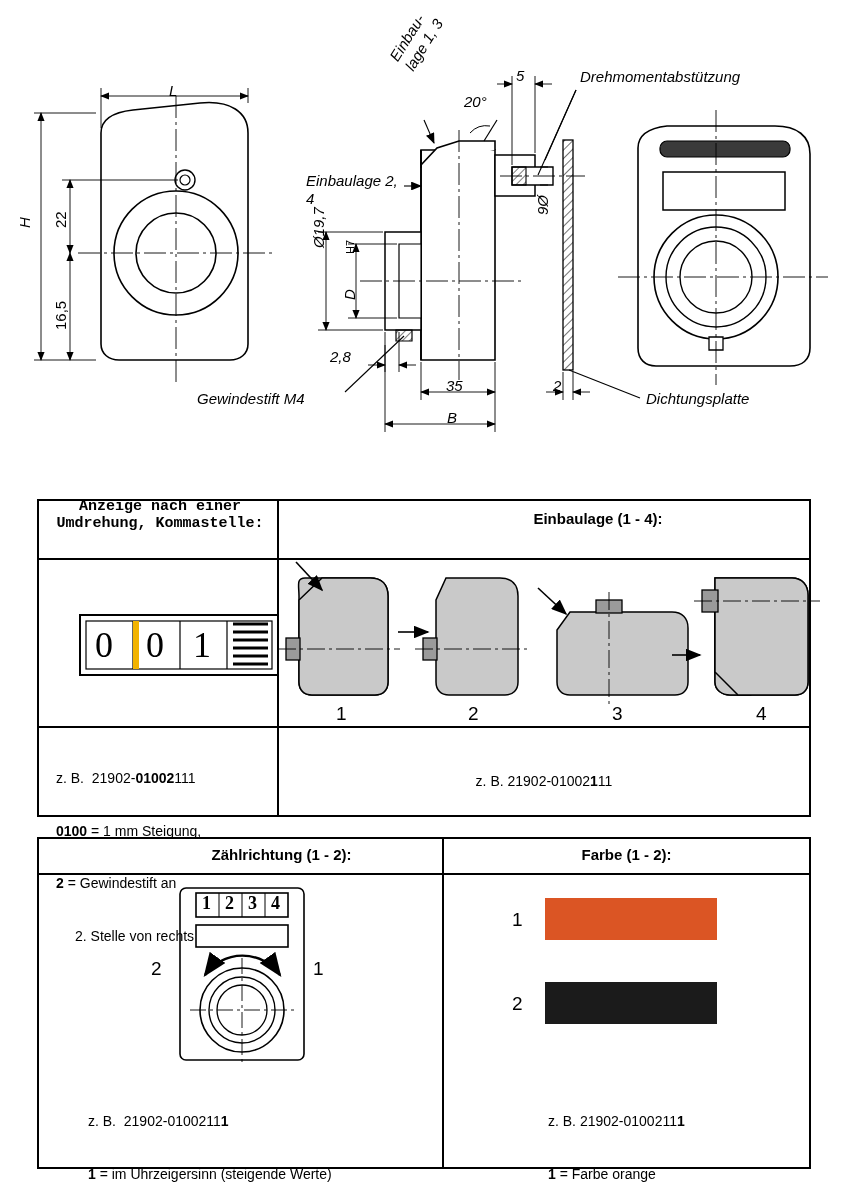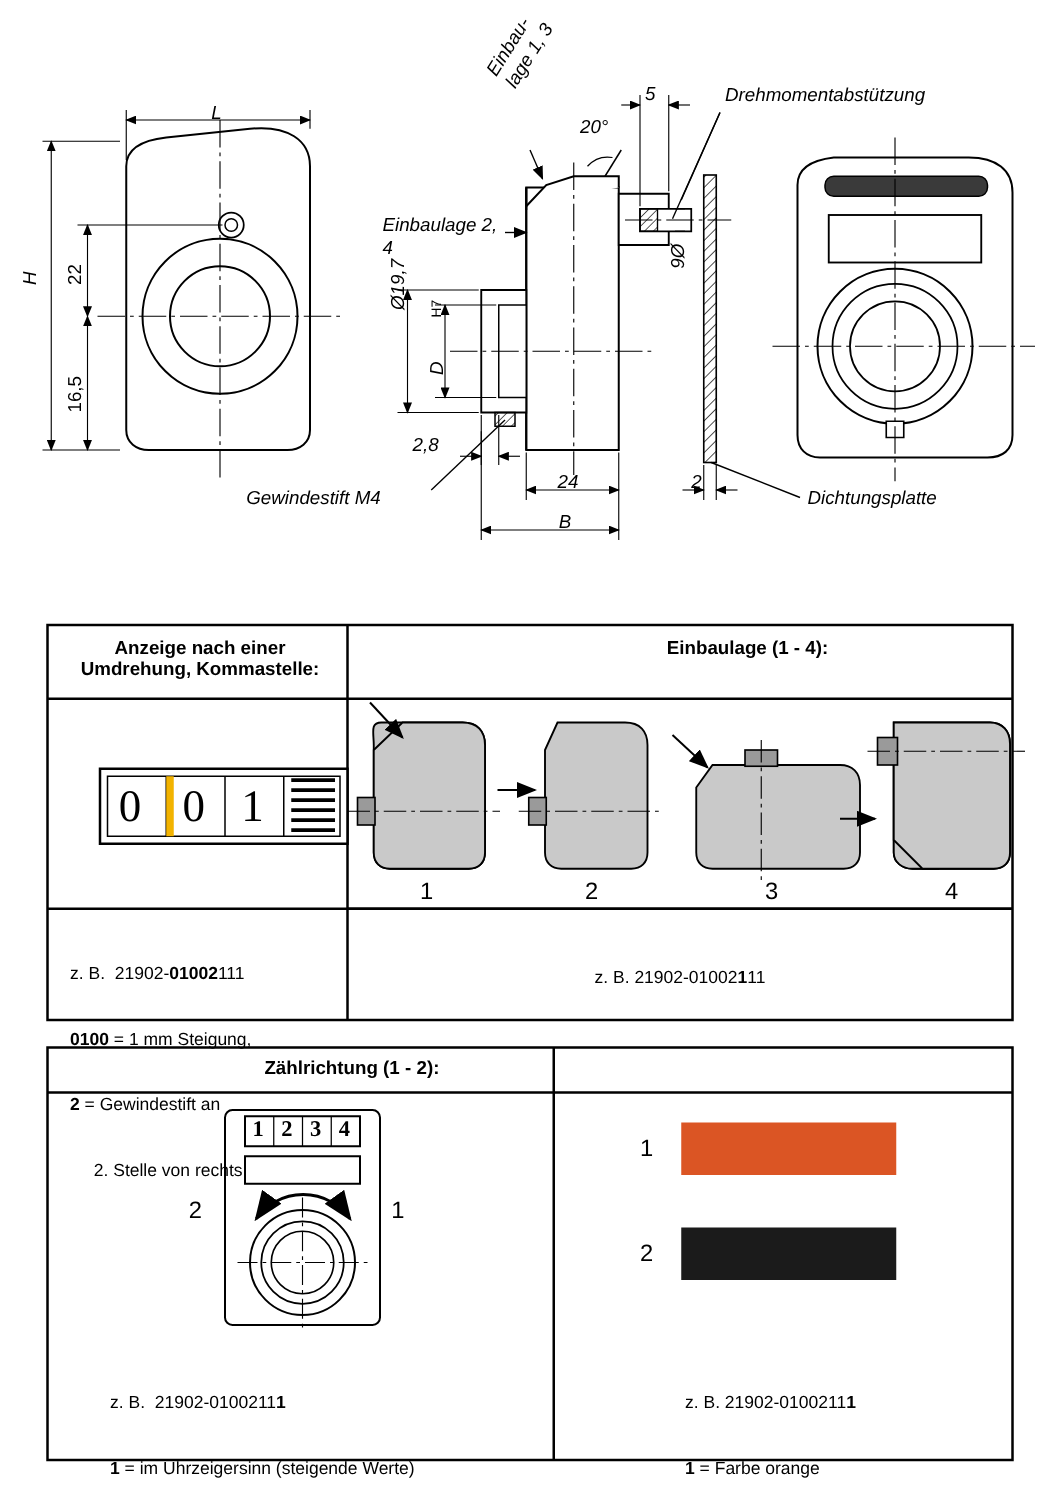--- a/index.html
+++ b/index.html
@@ -294,35 +294,35 @@
 
   <div class="lbl ital" style="left:169px; top:82px;">L</div>
   <div class="lbl ital" style="left:16px; top:228px; transform:rotate(-90deg); transform-origin:left top;">H</div>
   <div class="lbl" style="left:52px; top:228px; transform:rotate(-90deg); transform-origin:left top;">22</div>
   <div class="lbl" style="left:52px; top:330px; transform:rotate(-90deg); transform-origin:left top;">16,5</div>
 
   <div class="lbl ital" style="left:310px; top:248px; transform:rotate(-90deg); transform-origin:left top;">Ø19,7</div>
   <div class="lbl ital" style="left:341px; top:300px; transform:rotate(-90deg); transform-origin:left top;">D</div>
   <div class="lbl" style="left:344px; top:254px; font-size:11px; transform:rotate(-90deg); transform-origin:left top;">H7</div>
   <div class="lbl ital" style="left:330px; top:348px;">2,8</div>
-  <div class="lbl ital" style="left:446px; top:377px;">24</div>
+  <div class="lbl ital" style="left:446px; top:377px;">35</div>
   <div class="lbl ital" style="left:447px; top:409px;">B</div>
   <div class="lbl ital" style="left:516px; top:67px;">5</div>
   <div class="lbl ital" style="left:534px; top:215px; transform:rotate(-90deg); transform-origin:left top;">9Ø</div>
   <div class="lbl ital" style="left:553px; top:377px;">2</div>
   <div class="lbl ital" style="left:464px; top:93px;">20°</div>
 
   <div class="lbl ital" style="left:386px; top:55px; transform:rotate(-58deg); transform-origin:left top; line-height:1.2;"><span style="white-space:pre-line;">Einbau-
 lage 1, 3</span></div>
   <div class="lbl ital" style="left:306px; top:172px; line-height:1.2; width:95px;"><span style="white-space:pre-line;">Einbaulage 2, 4</span></div>
   <div class="lbl ital" style="left:580px; top:68px;">Drehmomentabstützung</div>
   <div class="lbl ital" style="left:646px; top:390px;text-align:center;">Dichtungsplatte</div>
   <div class="lbl ital" style="left:197px; top:390px;">Gewindestift M4</div>
 
-  <div class="lbl tbl-title" style="left:38px; top:510px; width:244px; white-space:pre-line;">Anzeige nach einer
+  <div class="lbl tbl-title" style="left:38px; top:498px; width:244px; white-space:pre-line;font-family:Liberation Mono, monospace;">Anzeige nach einer
 Umdrehung, Kommastelle:</div>
   <div class="lbl tbl-title" style="left:278px; top:510px; width:640px;">Einbaulage (1 - 4):</div>
 
   <div class="lbl" style="left:95px; top:625px; font-size:36px; font-family:'Liberation Serif', serif;">0</div>
   <div class="lbl" style="left:146px; top:625px; font-size:36px; font-family:'Liberation Serif', serif;">0</div>
   <div class="lbl" style="left:193px; top:625px; font-size:36px; font-family:'Liberation Serif', serif;">1</div>
 
   <div class="lbl" style="left:336px; top:703px; font-size:19px;">1</div>
   <div class="lbl" style="left:468px; top:703px; font-size:19px;">2</div>
   <div class="lbl" style="left:612px; top:703px; font-size:19px;">3</div>
@@ -333,20 +333,21 @@
     <div><span class="bold">0100</span><span> = 1 mm Steigung,</span></div>
     <div><span class="bold">2</span><span> = Gewindestift an</span></div>
     <div style="padding-left:19px;"><span>2. Stelle von rechts</span></div>
   </div>
 
   <div class="lbl cell-txt ctr" style="left:278px; top:738px; width:532px;">
     <div><span>z. B. 21902-01002</span><span class="bold">1</span><span>11</span></div>
   </div>
 
   <div class="lbl tbl-title" style="left:38px; top:846px; width:487px;">Zählrichtung (1 - 2):</div>
+  <div class="lbl tbl-title" style="left:443px; top:846px; width:367px;">Farbe (1 - 2):</div>
 
   <div class="lbl" style="left:202px; top:893px; font-size:18px; font-family:'Liberation Serif', serif; font-weight:bold;">1</div>
   <div class="lbl" style="left:225px; top:893px; font-size:18px; font-family:'Liberation Serif', serif; font-weight:bold;">2</div>
   <div class="lbl" style="left:248px; top:893px; font-size:18px; font-family:'Liberation Serif', serif; font-weight:bold;">3</div>
   <div class="lbl" style="left:271px; top:893px; font-size:18px; font-family:'Liberation Serif', serif; font-weight:bold;">4</div>
 
   <div class="lbl" style="left:151px; top:958px; font-size:19px;">2</div>
   <div class="lbl" style="left:313px; top:958px; font-size:19px;">1</div>
 
   <div class="lbl cell-txt" style="left:88px; top:1078px; width:350px;">

